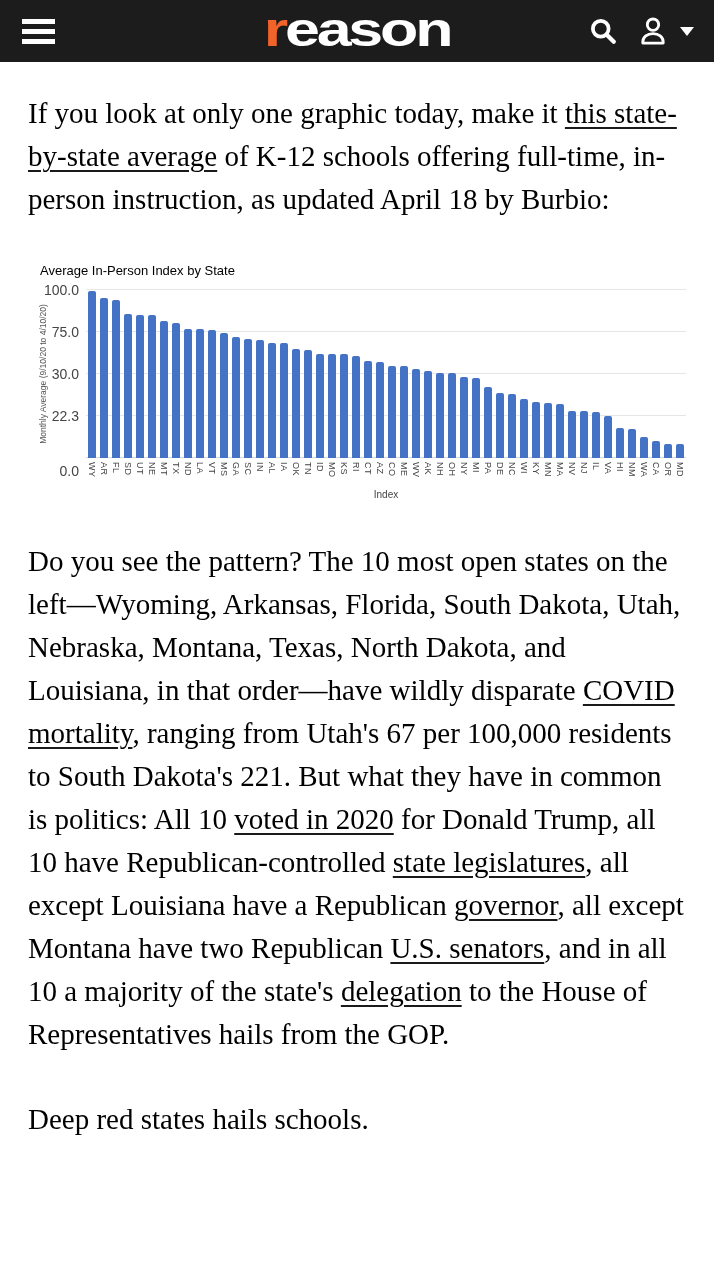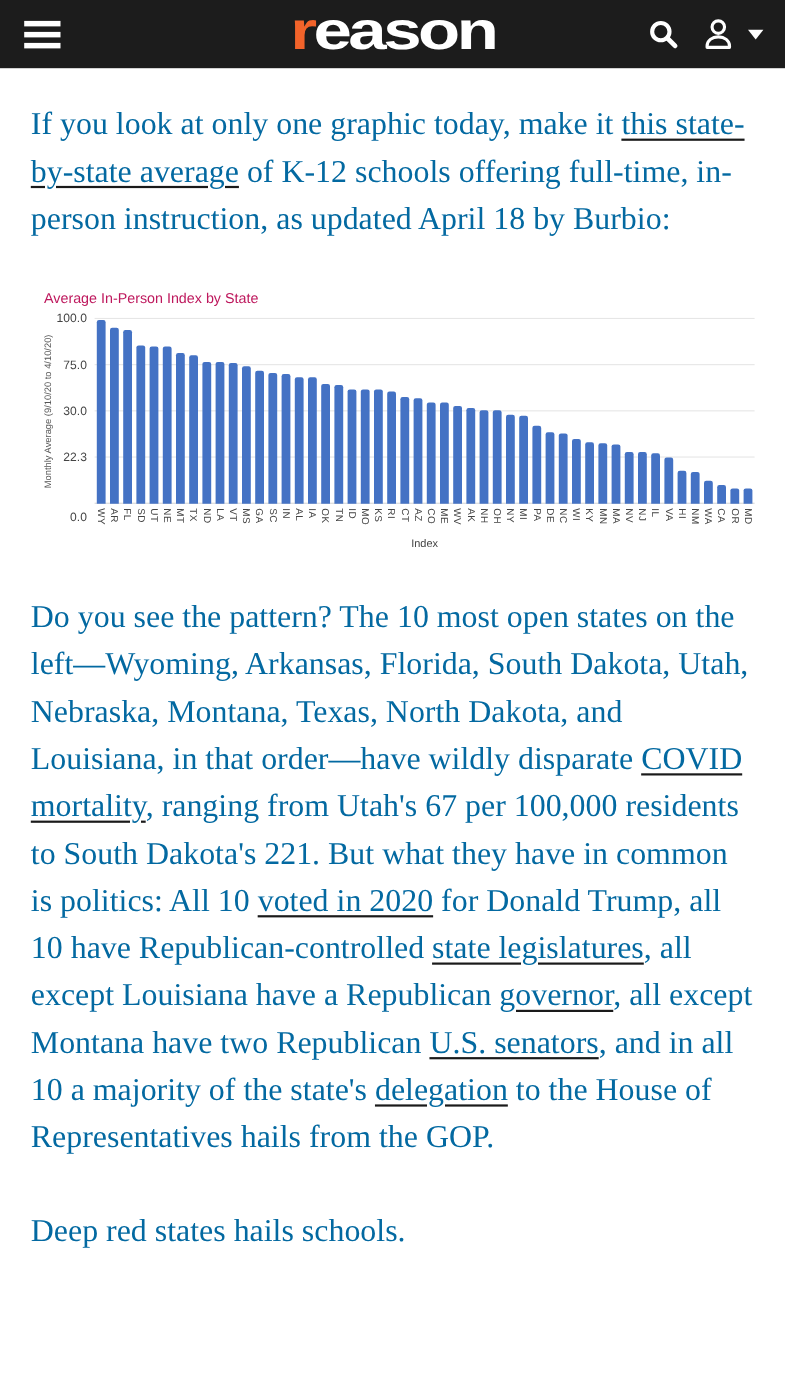--- a/index.html
+++ b/index.html
@@ -38,48 +38,48 @@
     border-right: 7px solid transparent;
     border-top: 9px solid #ffffff;
   }
 
   
   .article { padding: 30px 28px 0 28px; }
   .article p {
     margin: 0 0 42px 0;
     font-size: 29px;
     line-height: 43px;
-    color: #0369a1;
+    color: #000000;
   }
   .article a {
     color: inherit;
     text-decoration: underline;
     text-decoration-thickness: 2px;
     text-decoration-color: #1a1a1a;
     text-underline-offset: 4px;
   }
 
   
   .chart {
     margin: 0 0 38px 12px;
     width: 648px;
     font-family: "Liberation Sans", sans-serif;
   }
-  .chart-title { font-size: 13px; color: #be185d; margin: 0 0 12px 0; }
+  .chart-title { font-size: 13px; color: #000000; margin: 0 0 12px 0; }
   .chart-canvas { position: relative; display: flex; height: 168px; }
   .ylabel {
     position: absolute; left: -2px; top: 50%;
     transform: translateY(-50%) rotate(180deg);
     writing-mode: vertical-rl;
     font-size: 8.5px; color: #555; white-space: nowrap;
   }
   .yticks { width: 46px; position: relative; flex: none; }
   .ytick {
     position: absolute; right: 7px;
-    font-size: 11px; color: #444; line-height: 10px;
+    font-size: 14px; color: #444; line-height: 10px;
   }
   .plot { position: relative; width: 600px; height: 168px; flex: none; }
   .gridline { position: absolute; left: 0; right: 0; height: 1px; background: #e6e6e6; }
   .gridline.zero { background: #d8d8d8; }
   .bars { position: absolute; inset: 0; display: flex; align-items: flex-end; }
   .slot { width: 12px; flex: none; display: flex; justify-content: center; align-items: flex-end; }
   .bar { width: 8px; background: #4472c4; border-radius: 2px 2px 0 0; }
   .xrow { display: flex; }
   .xspacer { width: 46px; flex: none; }
   .xlabels { width: 600px; display: flex; }

